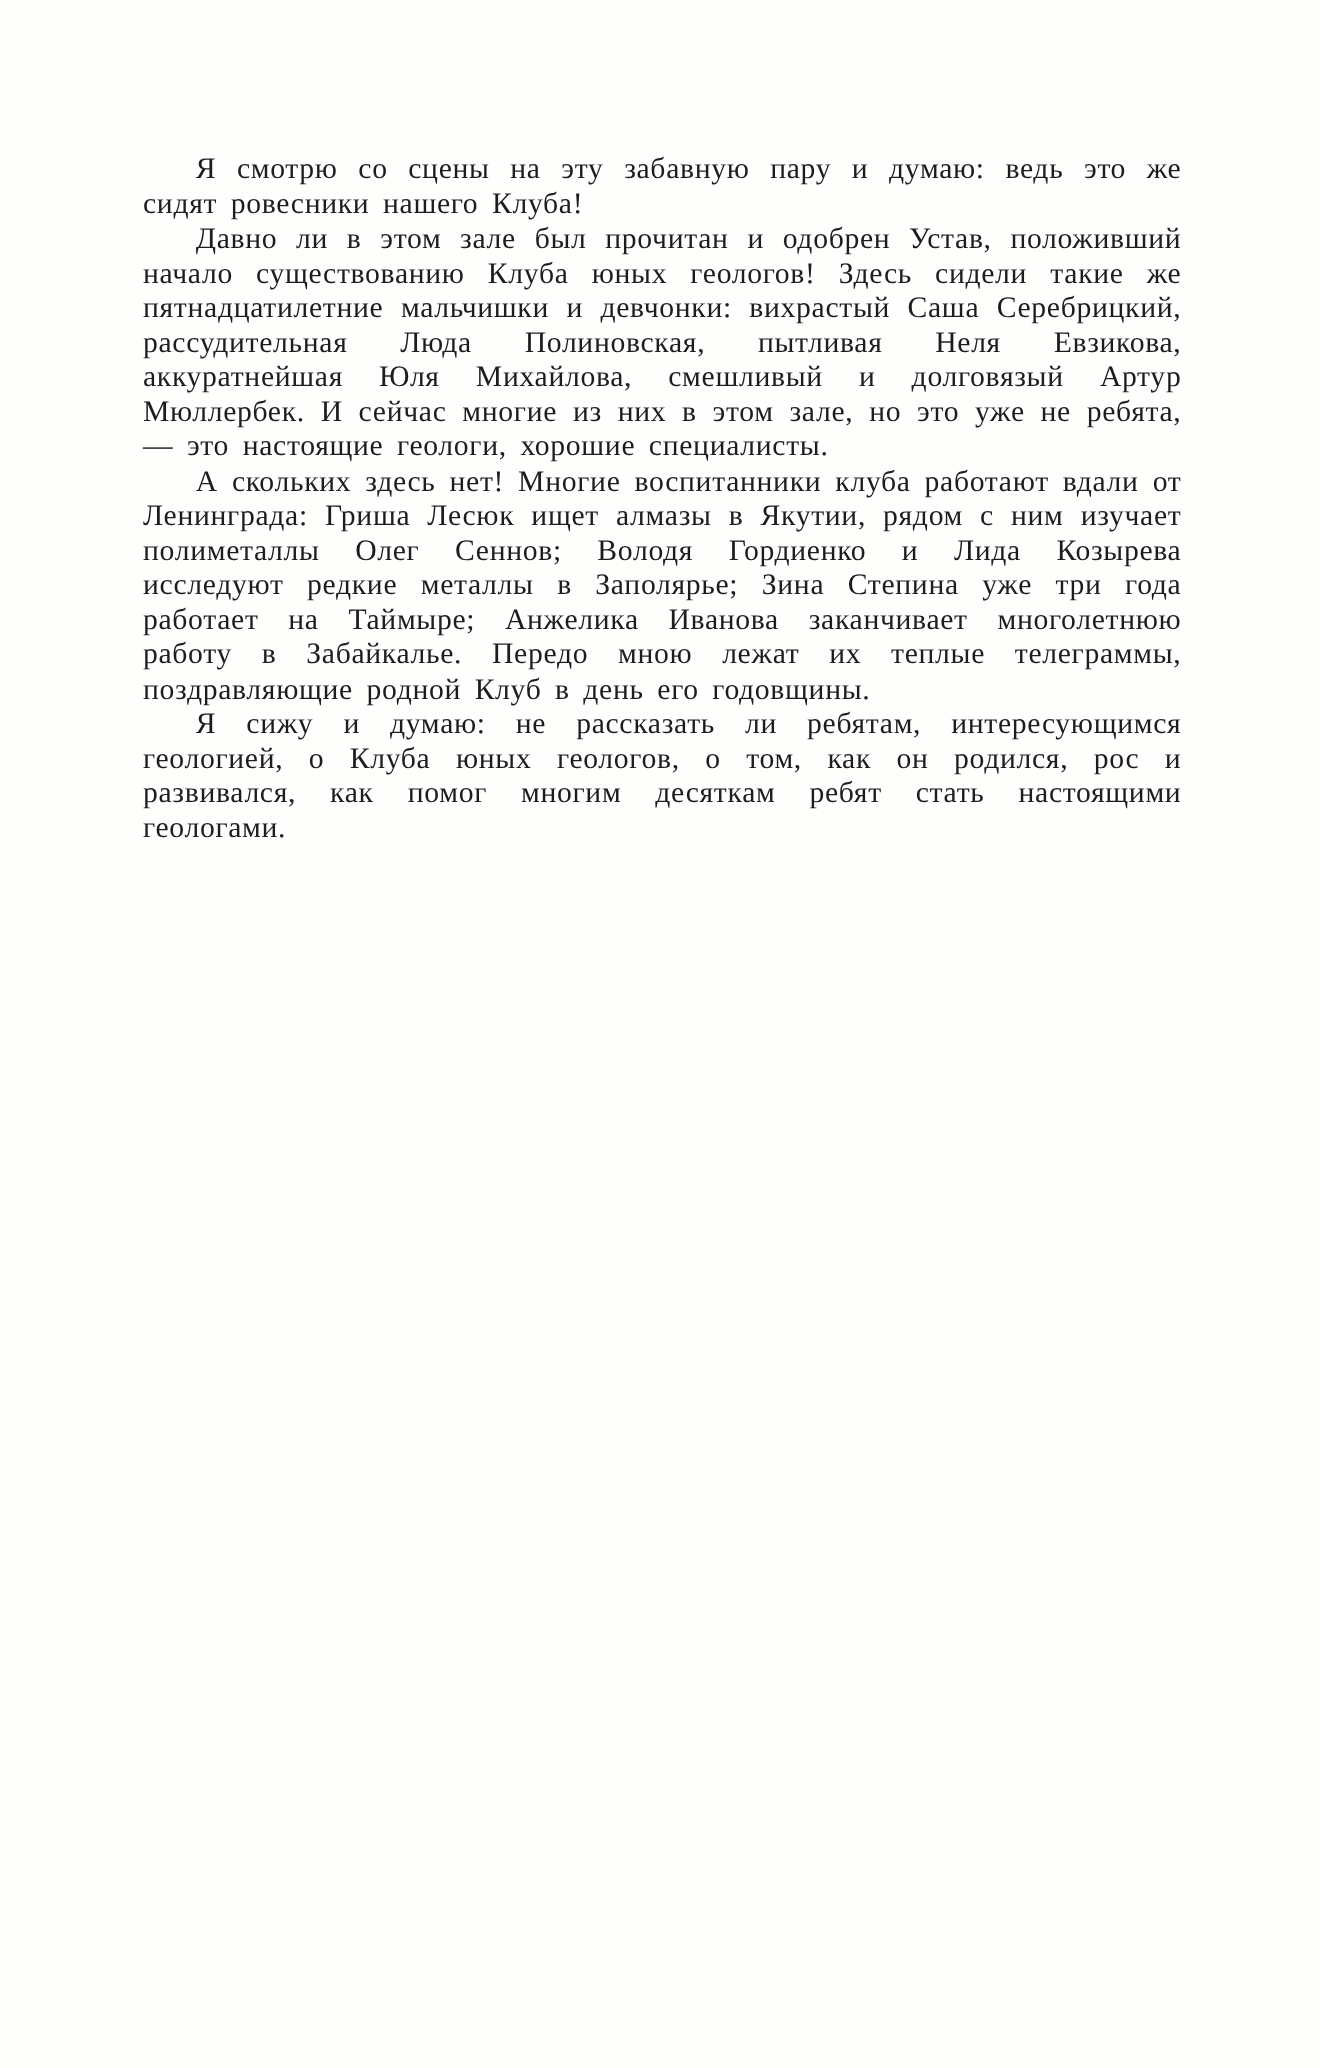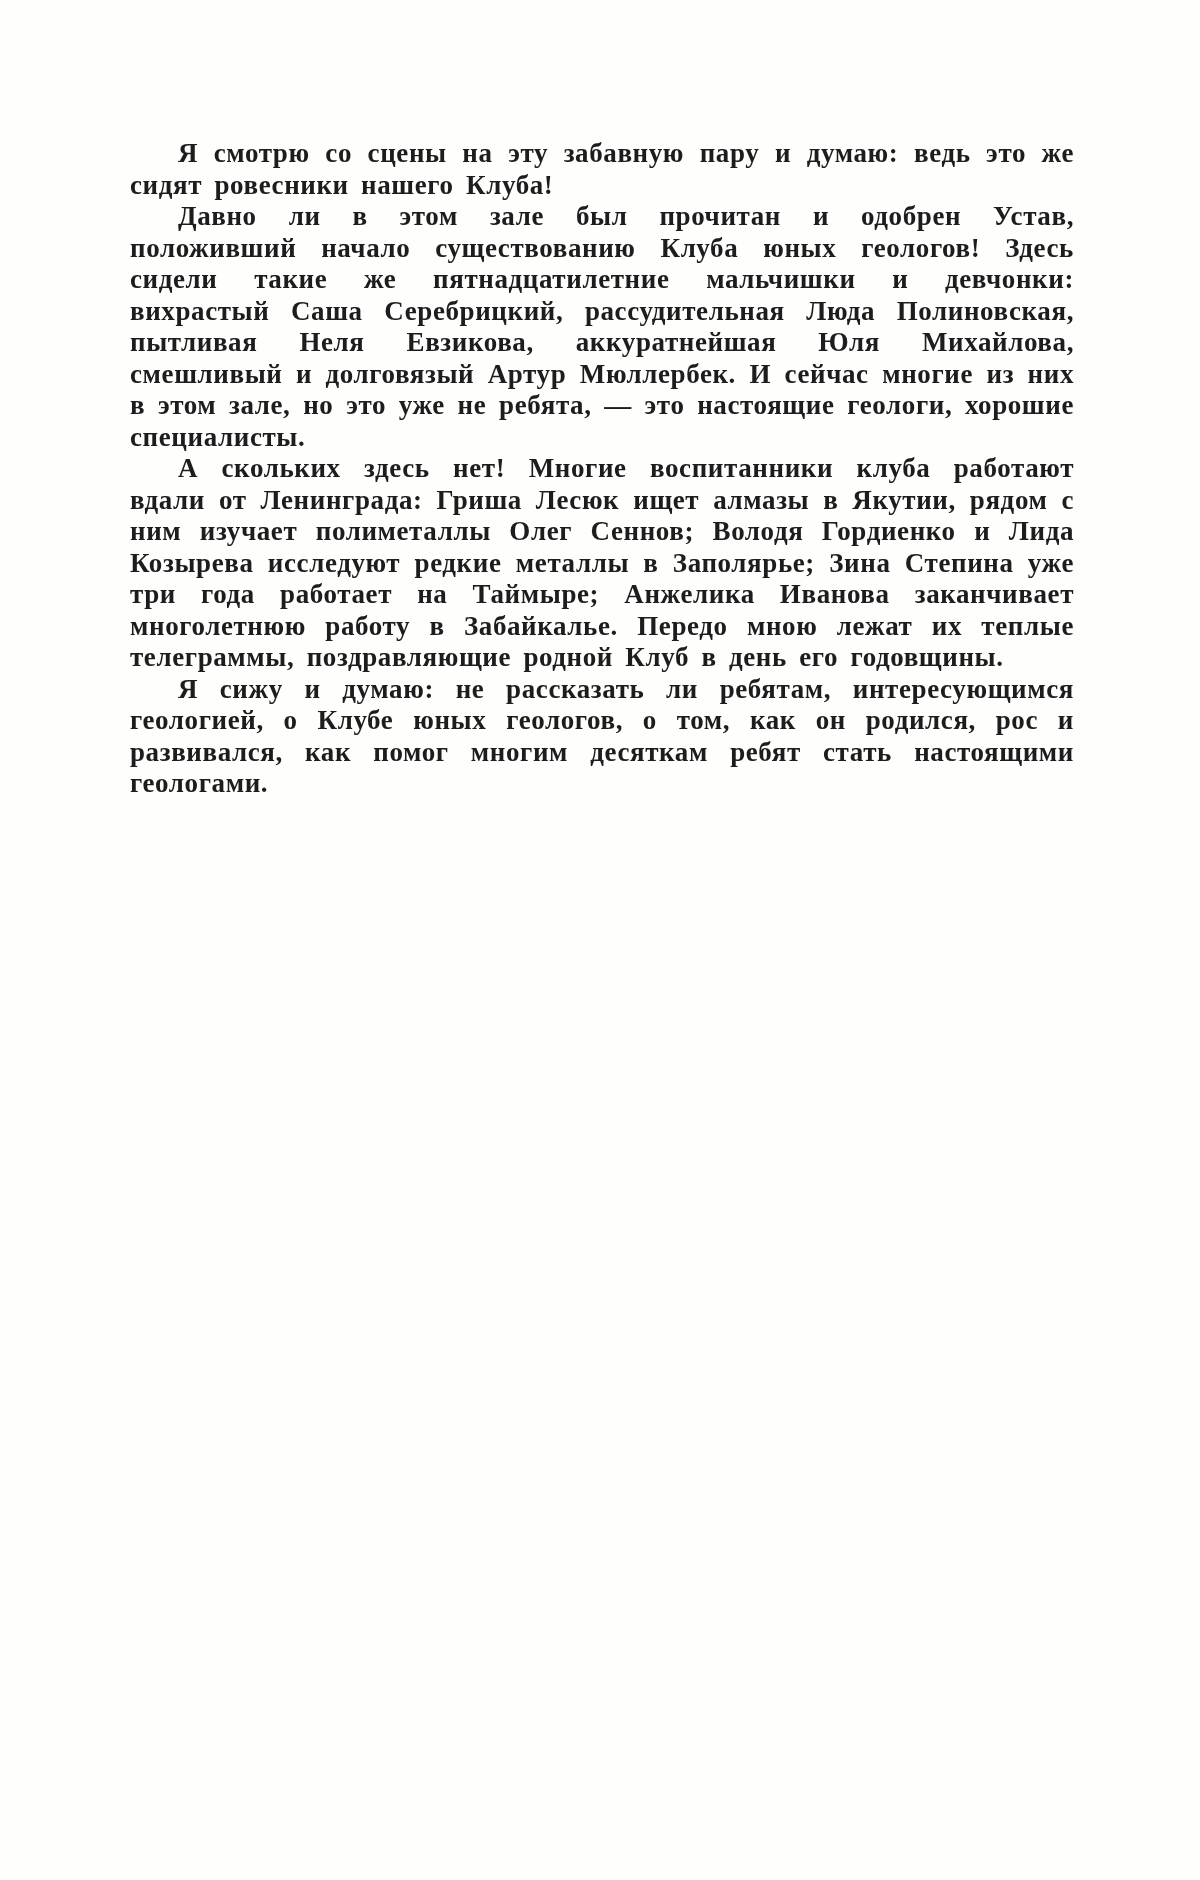--- a/index.html
+++ b/index.html
@@ -11,21 +11,20 @@
       height: 1880px;
       background: #ffffff;
       font-family: "Liberation Serif", "DejaVu Serif", serif;
     }
     .page {
       position: relative;
       width: 1200px;
       height: 1880px;
       background: #fefefdff;
       overflow: hidden;
-      font-weight: bold;
     }
     .text-block {
       position: absolute;
       left: 130px;
       top: 138px;
       width: 944px;
       color: #1d1d1d;
       font-size: 27px;
       line-height: 31.5px;
       text-align: justify;
@@ -39,15 +38,15 @@
     }
   </style>
 </head>
 <body>
 
 <div class="page">
   <div class="text-block">
     <p>Я смотрю со сцены на эту забавную пару и думаю: ведь это же сидят ровесники нашего Клуба!</p>
     <p>Давно ли в этом зале был прочитан и одобрен Устав, положивший начало существованию Клуба юных геологов! Здесь сидели такие же пятнадцатилетние мальчишки и девчонки: вихрастый Саша Серебрицкий, рассудительная Люда Полиновская, пытливая Неля Евзикова, аккуратнейшая Юля Михайлова, смешливый и долговязый Артур Мюллербек. И сейчас многие из них в этом зале, но это уже не ребята, — это настоящие геологи, хорошие специалисты.</p>
     <p>А скольких здесь нет! Многие воспитанники клуба работают вдали от Ленинграда: Гриша Лесюк ищет алмазы в Якутии, рядом с ним изучает полиметаллы Олег Сеннов; Володя Гордиенко и Лида Козырева исследуют редкие металлы в Заполярье; Зина Степина уже три года работает на Таймыре; Анжелика Иванова заканчивает многолетнюю работу в Забайкалье. Передо мною лежат их теплые телеграммы, поздравляющие родной Клуб в день его годовщины.</p>
-    <p>Я сижу и думаю: не рассказать ли ребятам, интересующимся геологией, о Клубе юных геологов, о том, как он родился, рос и развивался, как помог многим десяткам ребят стать настоящими геологами.</p>
+    <p>Я сижу и думаю: не рассказать ли ребятам, интересующимся геологией, о Клуба юных геологов, о том, как он родился, рос и развивался, как помог многим десяткам ребят стать настоящими геологами.</p>
   </div>
 </div>
 
 </body></html>

